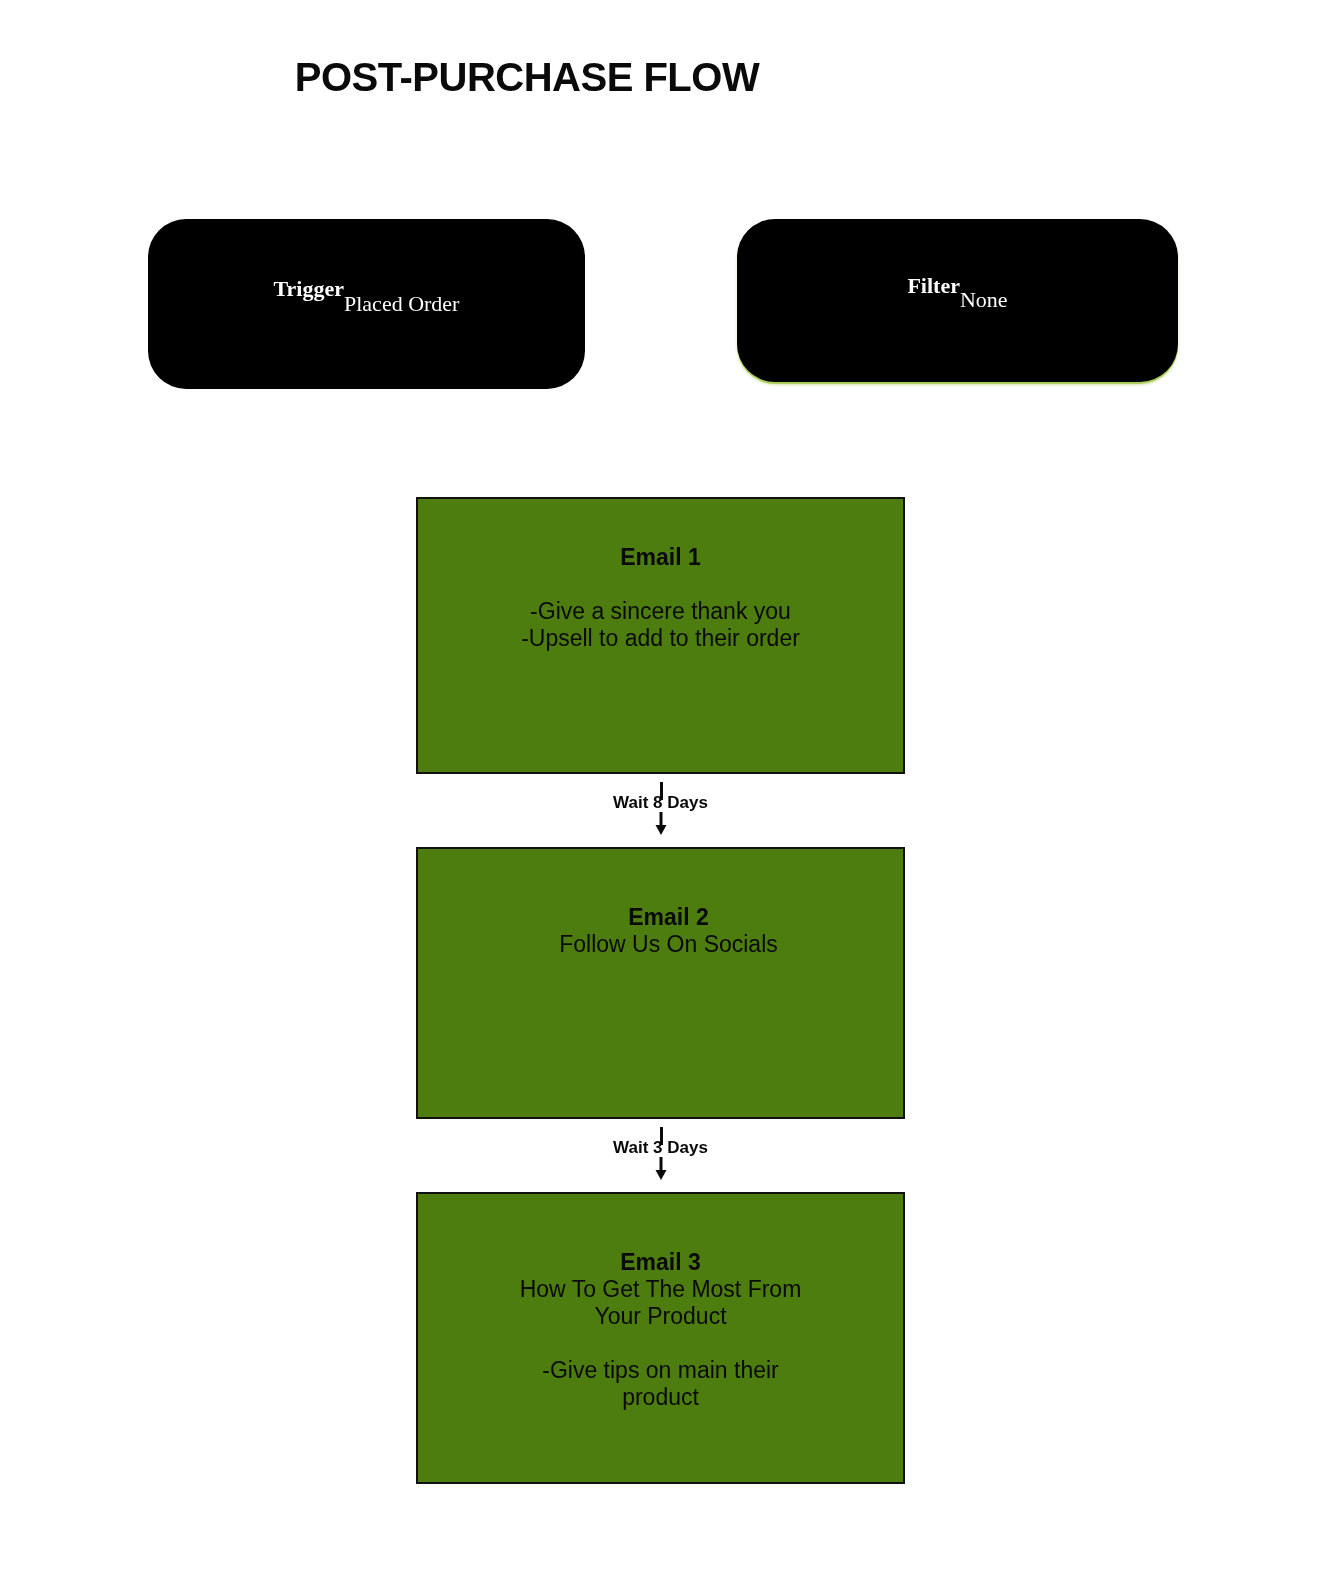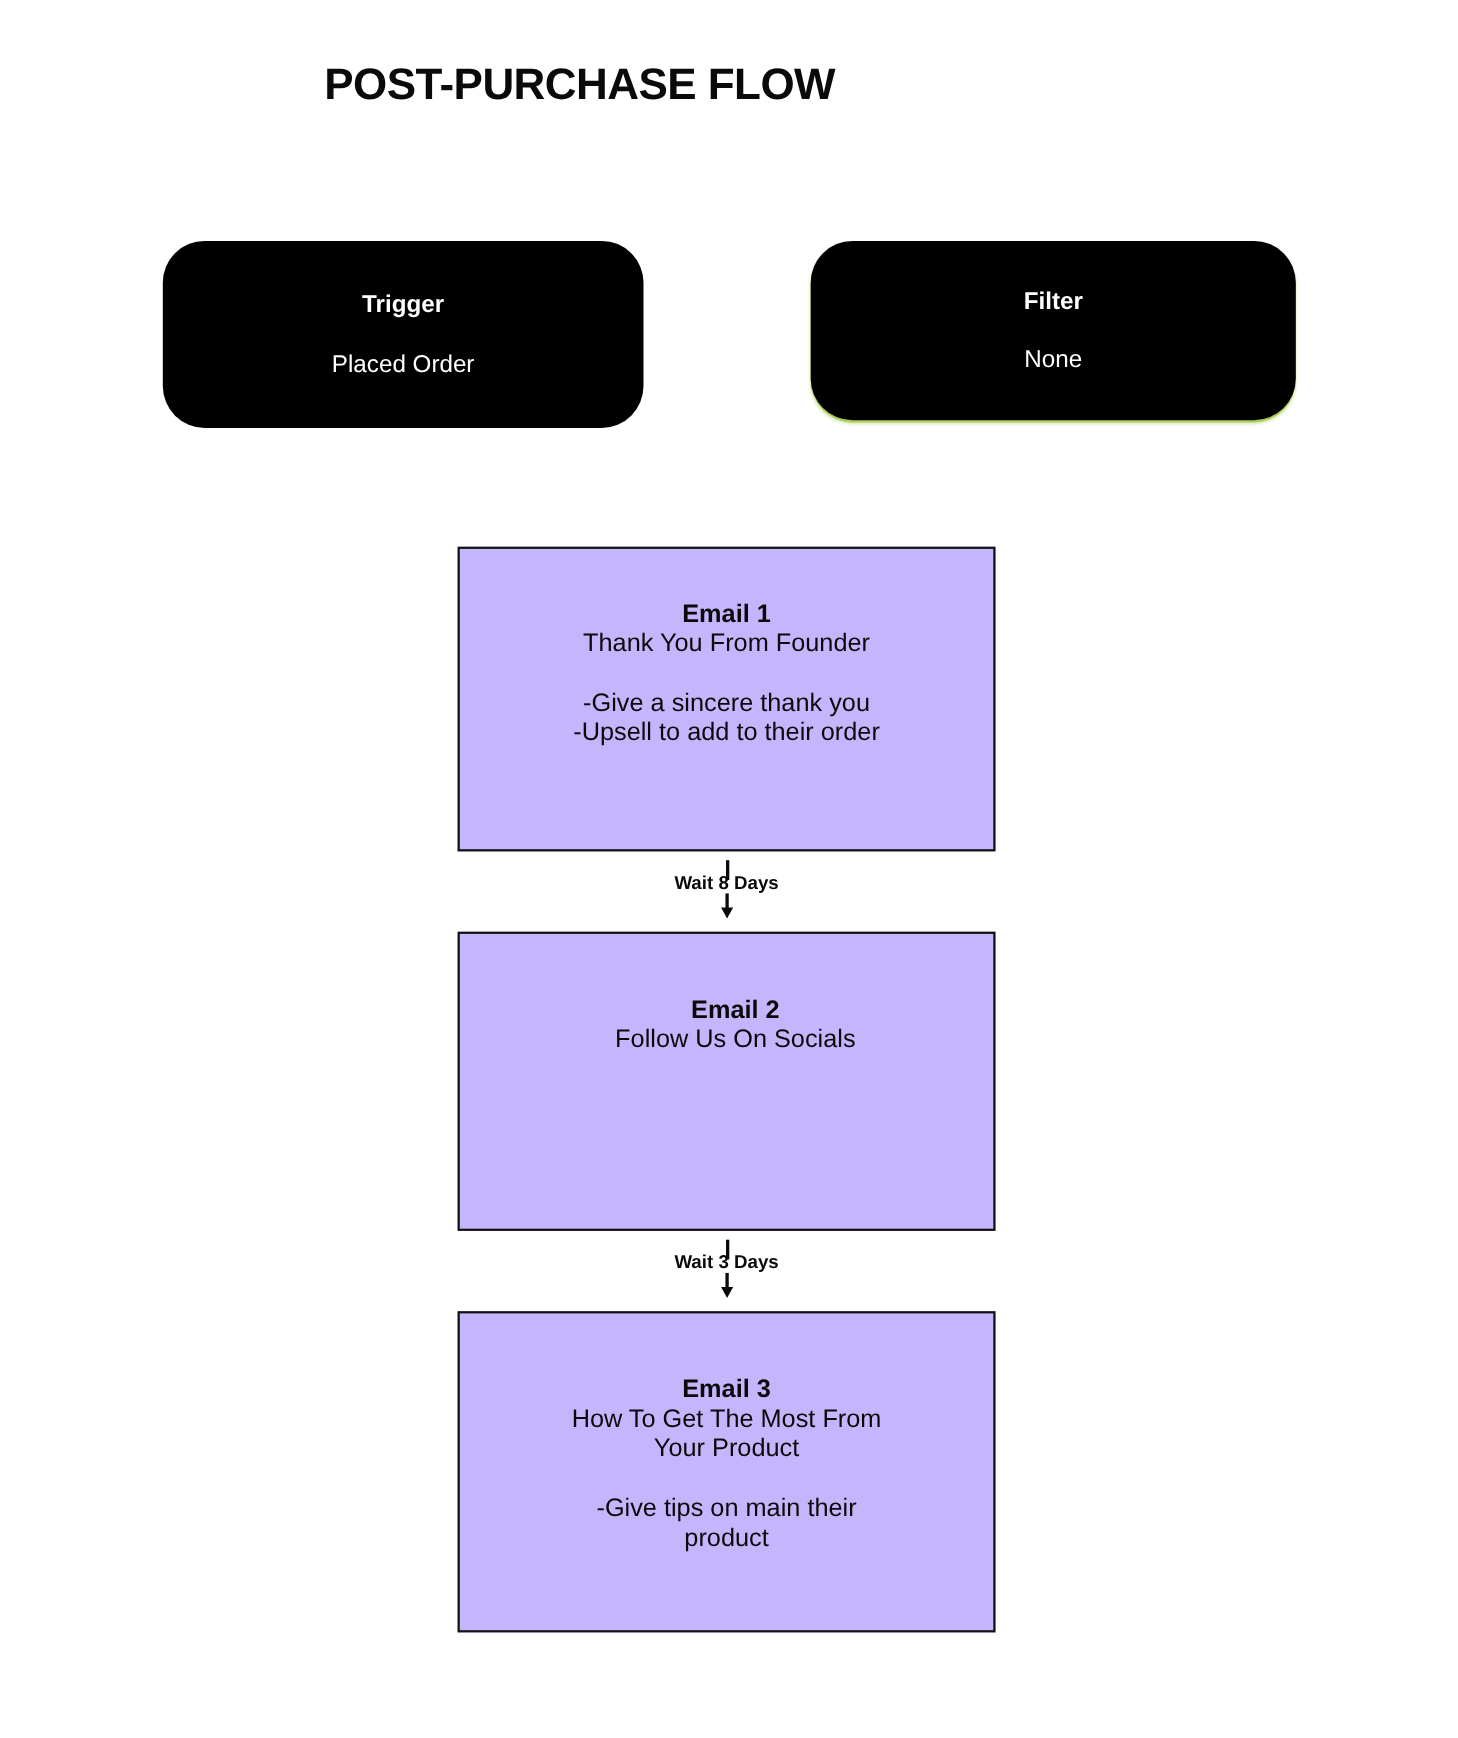--- a/index.html
+++ b/index.html
@@ -32,23 +32,23 @@
   }
 
   
   .pill {
     position: absolute;
     border-radius: 38px;
     background: #000000;
     color: #ffffff;
     box-sizing: border-box;
     display: flex;
-    flex-direction: column;
     align-items: center;
     justify-content: center;
+    font-family: Liberation Serif, serif;
   }
   #trigger-card {
     left: 148px;
     top: 219px;
     width: 437px;
     height: 170px;
   }
   #filter-card {
     left: 737px;
     top: 219px;
@@ -68,21 +68,21 @@
     font-weight: 400;
     line-height: 1.1;
   }
   #filter-card .pill-heading { margin-bottom: 28px; }
 
   
   .email-card {
     position: absolute;
     left: 416px;
     width: 489px;
-    background: #c4b5fd;
+    background: #4d7c0f;
     border: 2px solid #111111;
     box-sizing: border-box;
   }
   #email-card-1 { top: 497px;  height: 277px; }
   #email-card-2 { top: 847px;  height: 272px; }
   #email-card-3 { top: 1192px; height: 292px; }
 
   .email-text {
     position: absolute;
     left: 0;
@@ -167,21 +167,20 @@
 </div>
 
 <div class="pill" id="filter-card">
   <div class="pill-heading">Filter</div>
   <div class="pill-value">None</div>
 </div>
 
 <div class="email-card" id="email-card-1">
   <div class="email-text">
     <div class="email-heading">Email 1</div>
-    <div class="email-subtitle">Thank You From Founder</div>
     <div class="email-spacer"></div>
     <div class="email-body">-Give a sincere thank you
 -Upsell to add to their order</div>
   </div>
 </div>
 
 <div class="wait-connector" id="wait-connector-1">
   <div class="wait-stub"></div>
   <div class="wait-label">Wait 8 Days</div>
   <div class="wait-arrow">

